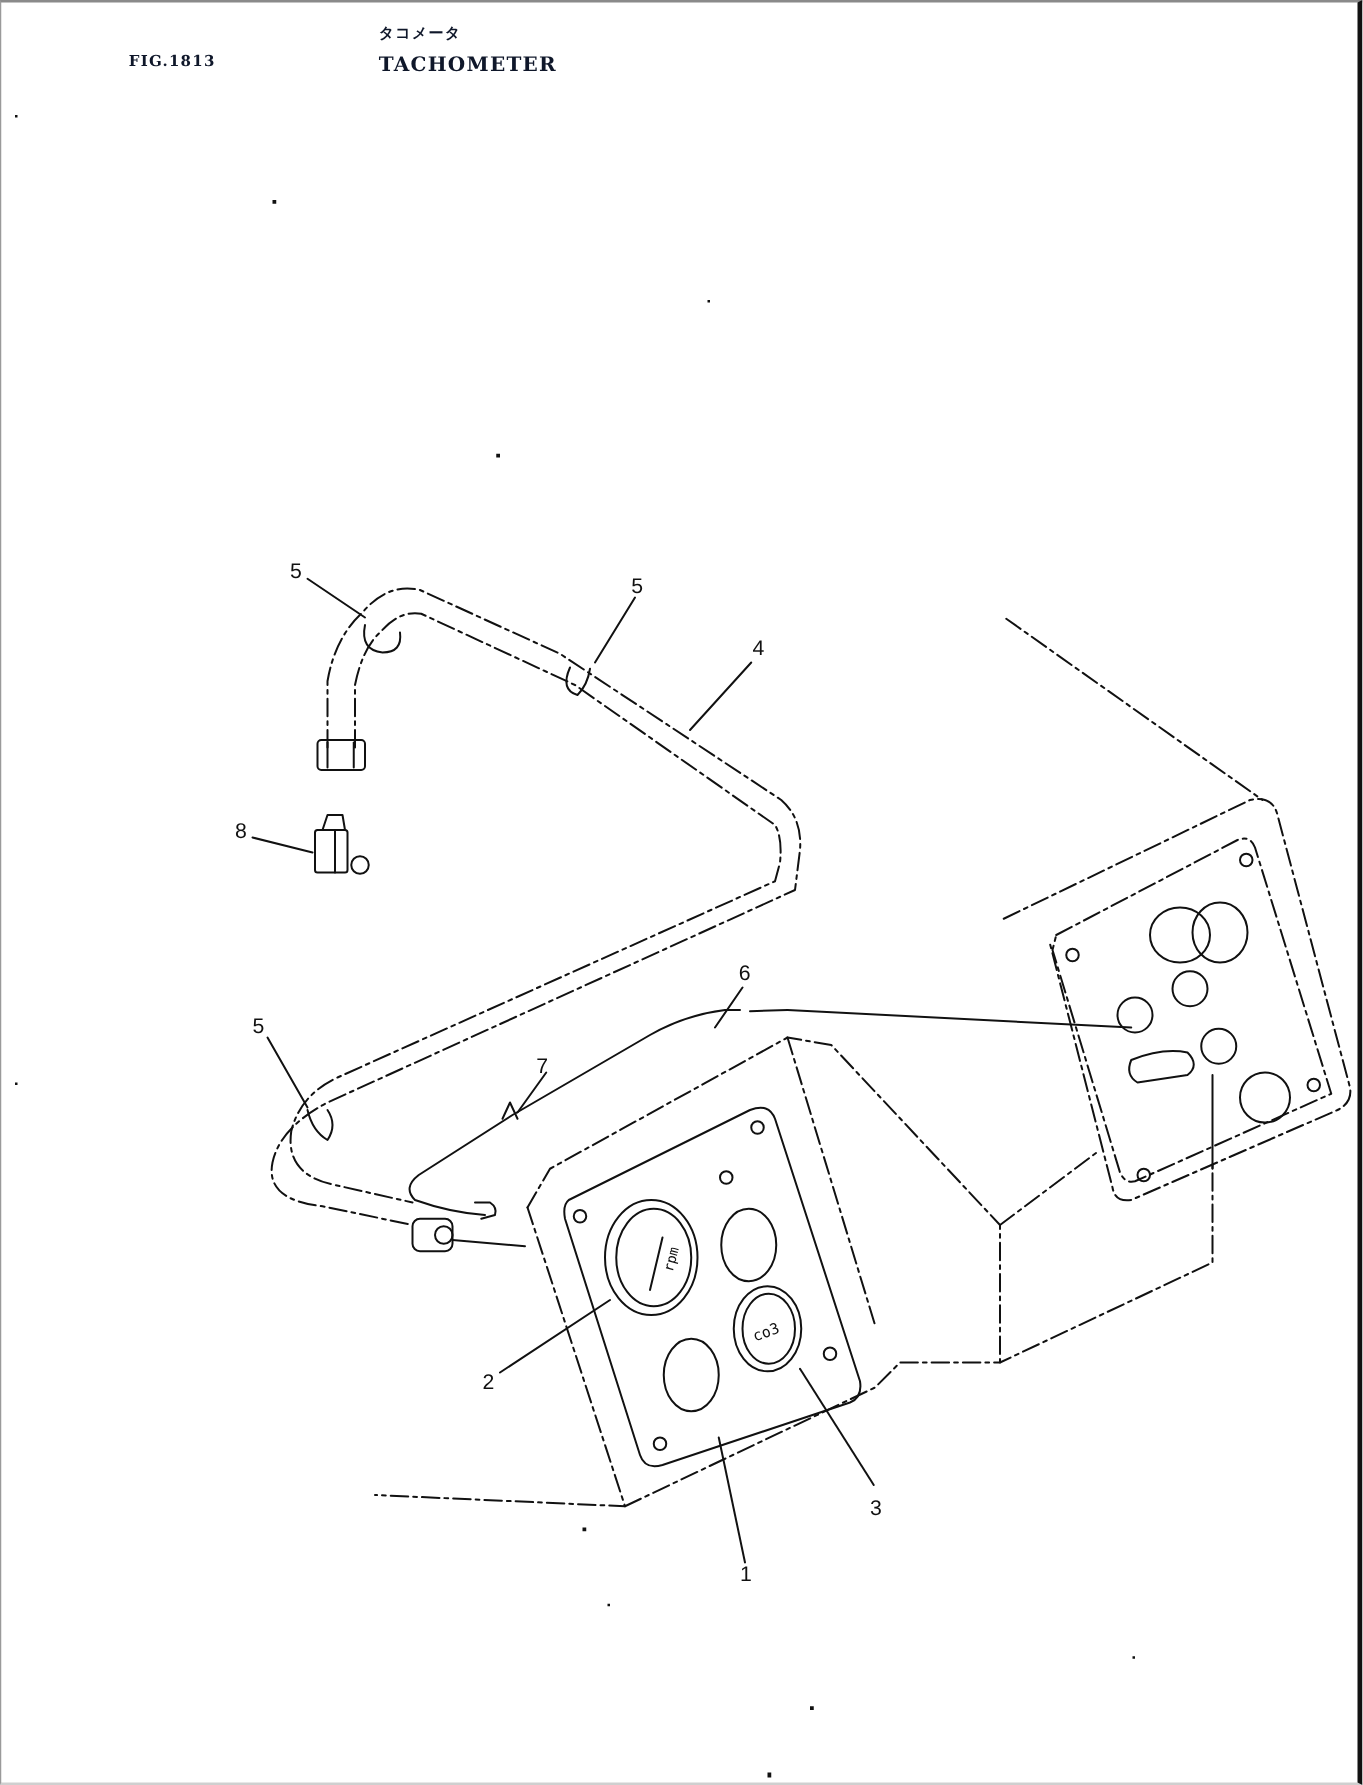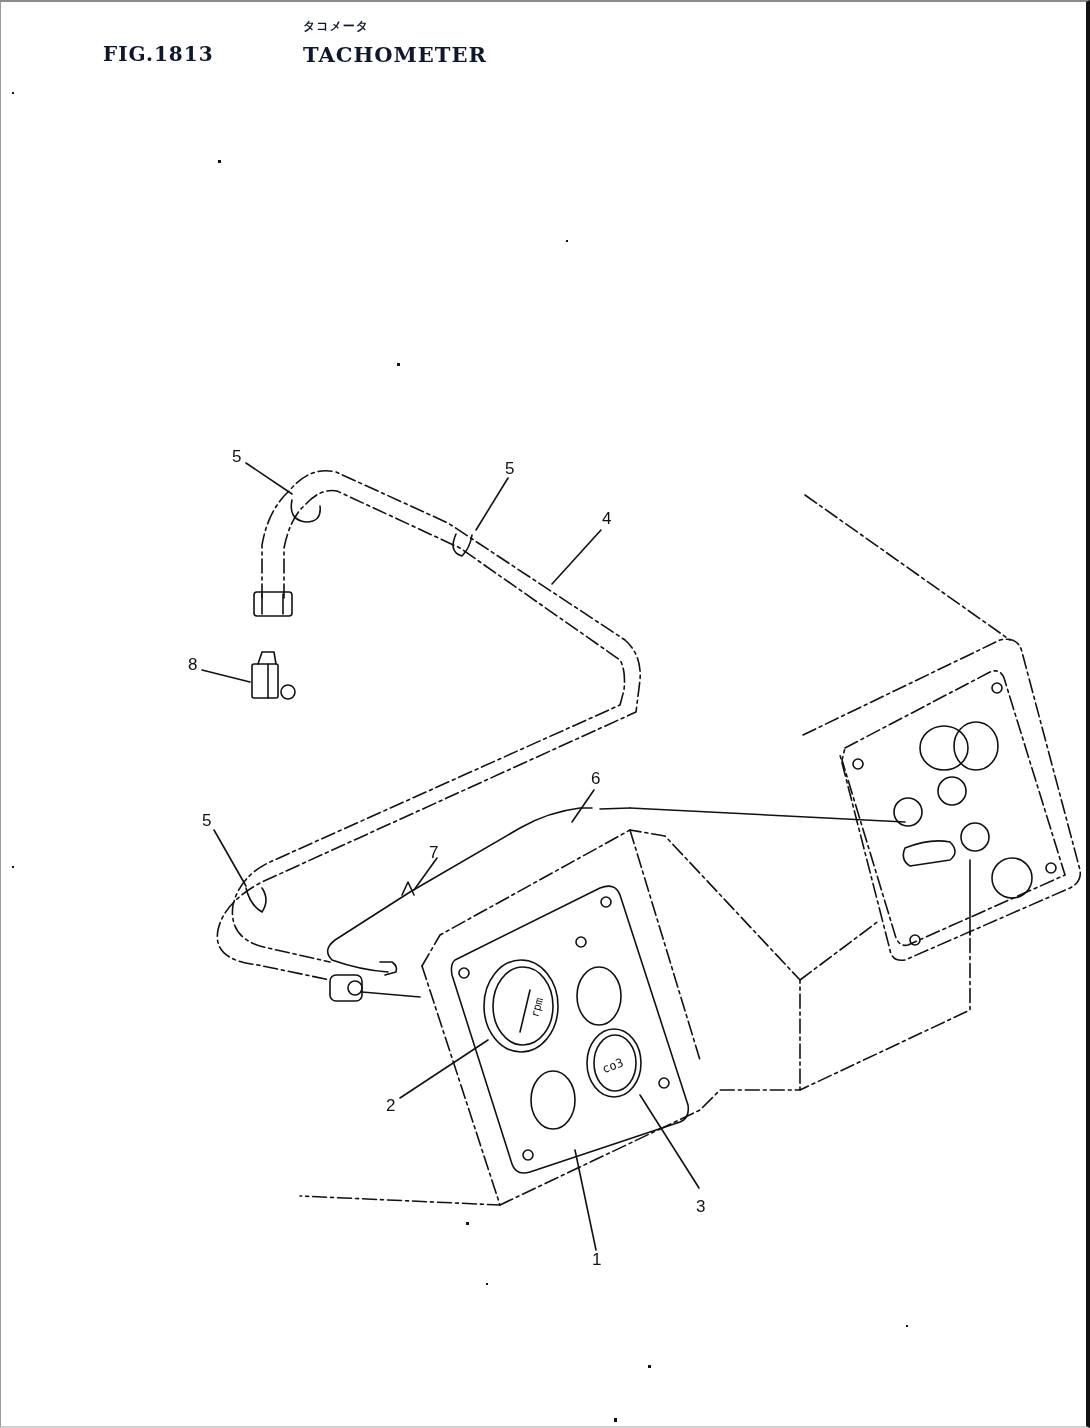--- a/index.html
+++ b/index.html
@@ -1,22 +1,22 @@
 <!DOCTYPE html>
 <html><head>
 <meta charset="utf-8">
 <style>
   html, body { margin:0; padding:0; background:#ffffff; }
   body { width:1090px; height:1428px; position:relative; overflow:hidden; font-family:"DejaVu Sans Mono", monospace; }
   .frame { position:absolute; left:0; top:0; width:1090px; height:1428px; box-sizing:border-box;
            border-top:2px solid #8a8a8a; border-left:1px solid #9a9a9a; border-right:4px solid #111; border-bottom:2px solid #cfcfcf; }
   .hdr { position:absolute; color:#0f172a; font-weight:bold; letter-spacing:1px; }
-  .fig { left:103px; top:42px; font-size:20px; font-family:"DejaVu Serif", serif;text-align:center; }
+  .fig { left:103px; top:42px; font-size:12px; font-family:"DejaVu Serif", serif;text-align:center; }
   .jp { left:303px; top:18px; font-size:12px; }
-  .en { left:303px; top:42px; font-size:21px; font-family:"DejaVu Serif", serif; }
+  .en { left:303px; top:42px; font-size:16px; font-family:"DejaVu Serif", serif; }
   svg { position:absolute; left:0; top:0; }
   .ln { fill:none; stroke:#111; stroke-width:1.6; stroke-linecap:round; stroke-linejoin:round; }
   .dash { stroke-dasharray:14 4 3 4; }
   .callout { font-family:"Liberation Sans", sans-serif; font-size:17px; fill:#111; }
 </style>
 </head>
 <body>
 
 <div class="frame"></div>
 

